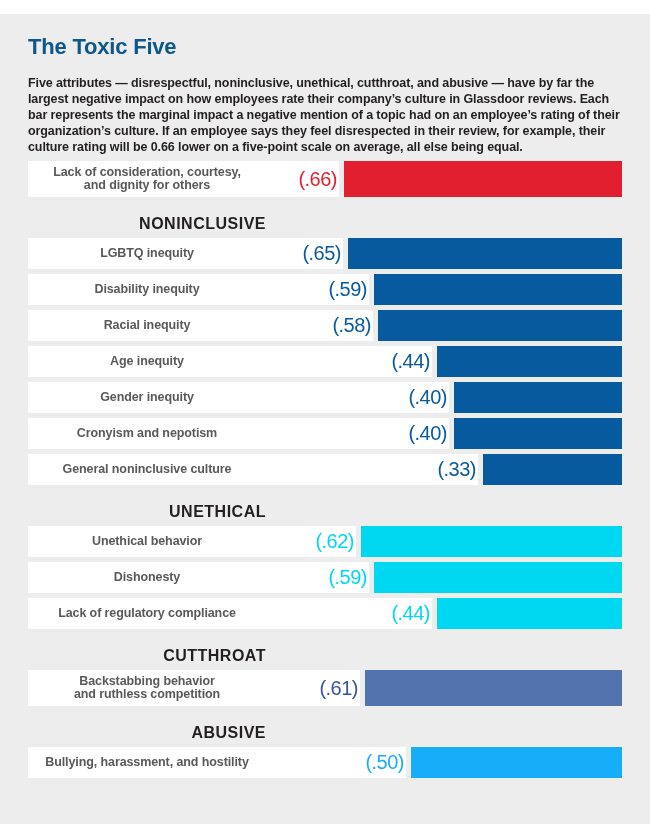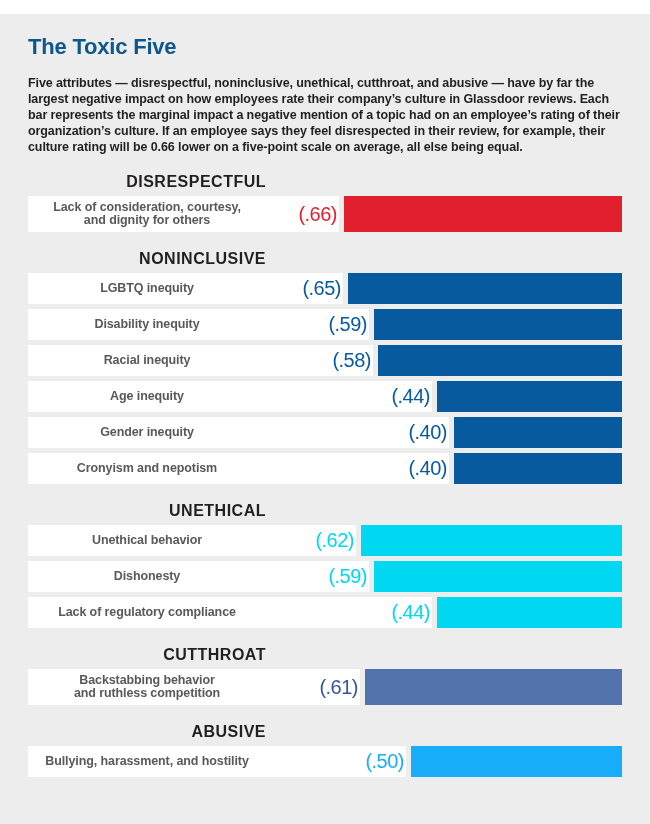--- a/index.html
+++ b/index.html
@@ -86,21 +86,20 @@
 </style>
 </head>
 <body>
 
 <div class="page">
   <div class="top-strip"></div>
   <div class="panel" style="background: rgb(237, 237, 237);">
     <h1 class="chart-title" style="color: rgb(14, 87, 140);">The Toxic Five</h1>
     <p class="chart-description">Five attributes — disrespectful, noninclusive, unethical, cutthroat, and abusive — have by far the largest negative impact on how employees rate their company’s culture in Glassdoor reviews. Each bar represents the marginal impact a negative mention of a topic had on an employee’s rating of their organization’s culture. If an employee says they feel disrespected in their review, for example, their culture rating will be 0.66 lower on a five-point scale on average, all else being equal.</p>
     <div class="chart" id="chart">
-        <div class="section-header">DISRESPECTFUL</div>
         <div class="row tall">
           <div class="labelbox">
             <div class="rowlabel">Lack of consideration, courtesy,
 and dignity for others</div>
             <div class="rowvalue" style="color: rgb(225, 31, 47);">(.66)</div>
           </div>
           <div class="bar" style="width: 278px; background: rgb(225, 31, 47);"></div>
         </div>
         <div class="section-header">NONINCLUSIVE</div>
         <div class="row">
@@ -138,20 +137,27 @@
           </div>
           <div class="bar" style="width: 168px; background: rgb(7, 90, 158);"></div>
         </div>
         <div class="row">
           <div class="labelbox">
             <div class="rowlabel">Cronyism and nepotism</div>
             <div class="rowvalue" style="color: rgb(7, 90, 158);">(.40)</div>
           </div>
           <div class="bar" style="width: 168px; background: rgb(7, 90, 158);"></div>
         </div>
+        <div class="row">
+          <div class="labelbox">
+            <div class="rowlabel">General noninclusive culture</div>
+            <div class="rowvalue" style="color: rgb(7, 90, 158);">(.33)</div>
+          </div>
+          <div class="bar" style="width: 139px; background: rgb(7, 90, 158);"></div>
+        </div>
         <div class="section-header">UNETHICAL</div>
         <div class="row">
           <div class="labelbox">
             <div class="rowlabel">Unethical behavior</div>
             <div class="rowvalue" style="color: rgb(0, 216, 242);">(.62)</div>
           </div>
           <div class="bar" style="width: 261px; background: rgb(0, 216, 242);"></div>
         </div>
         <div class="row">
           <div class="labelbox">

